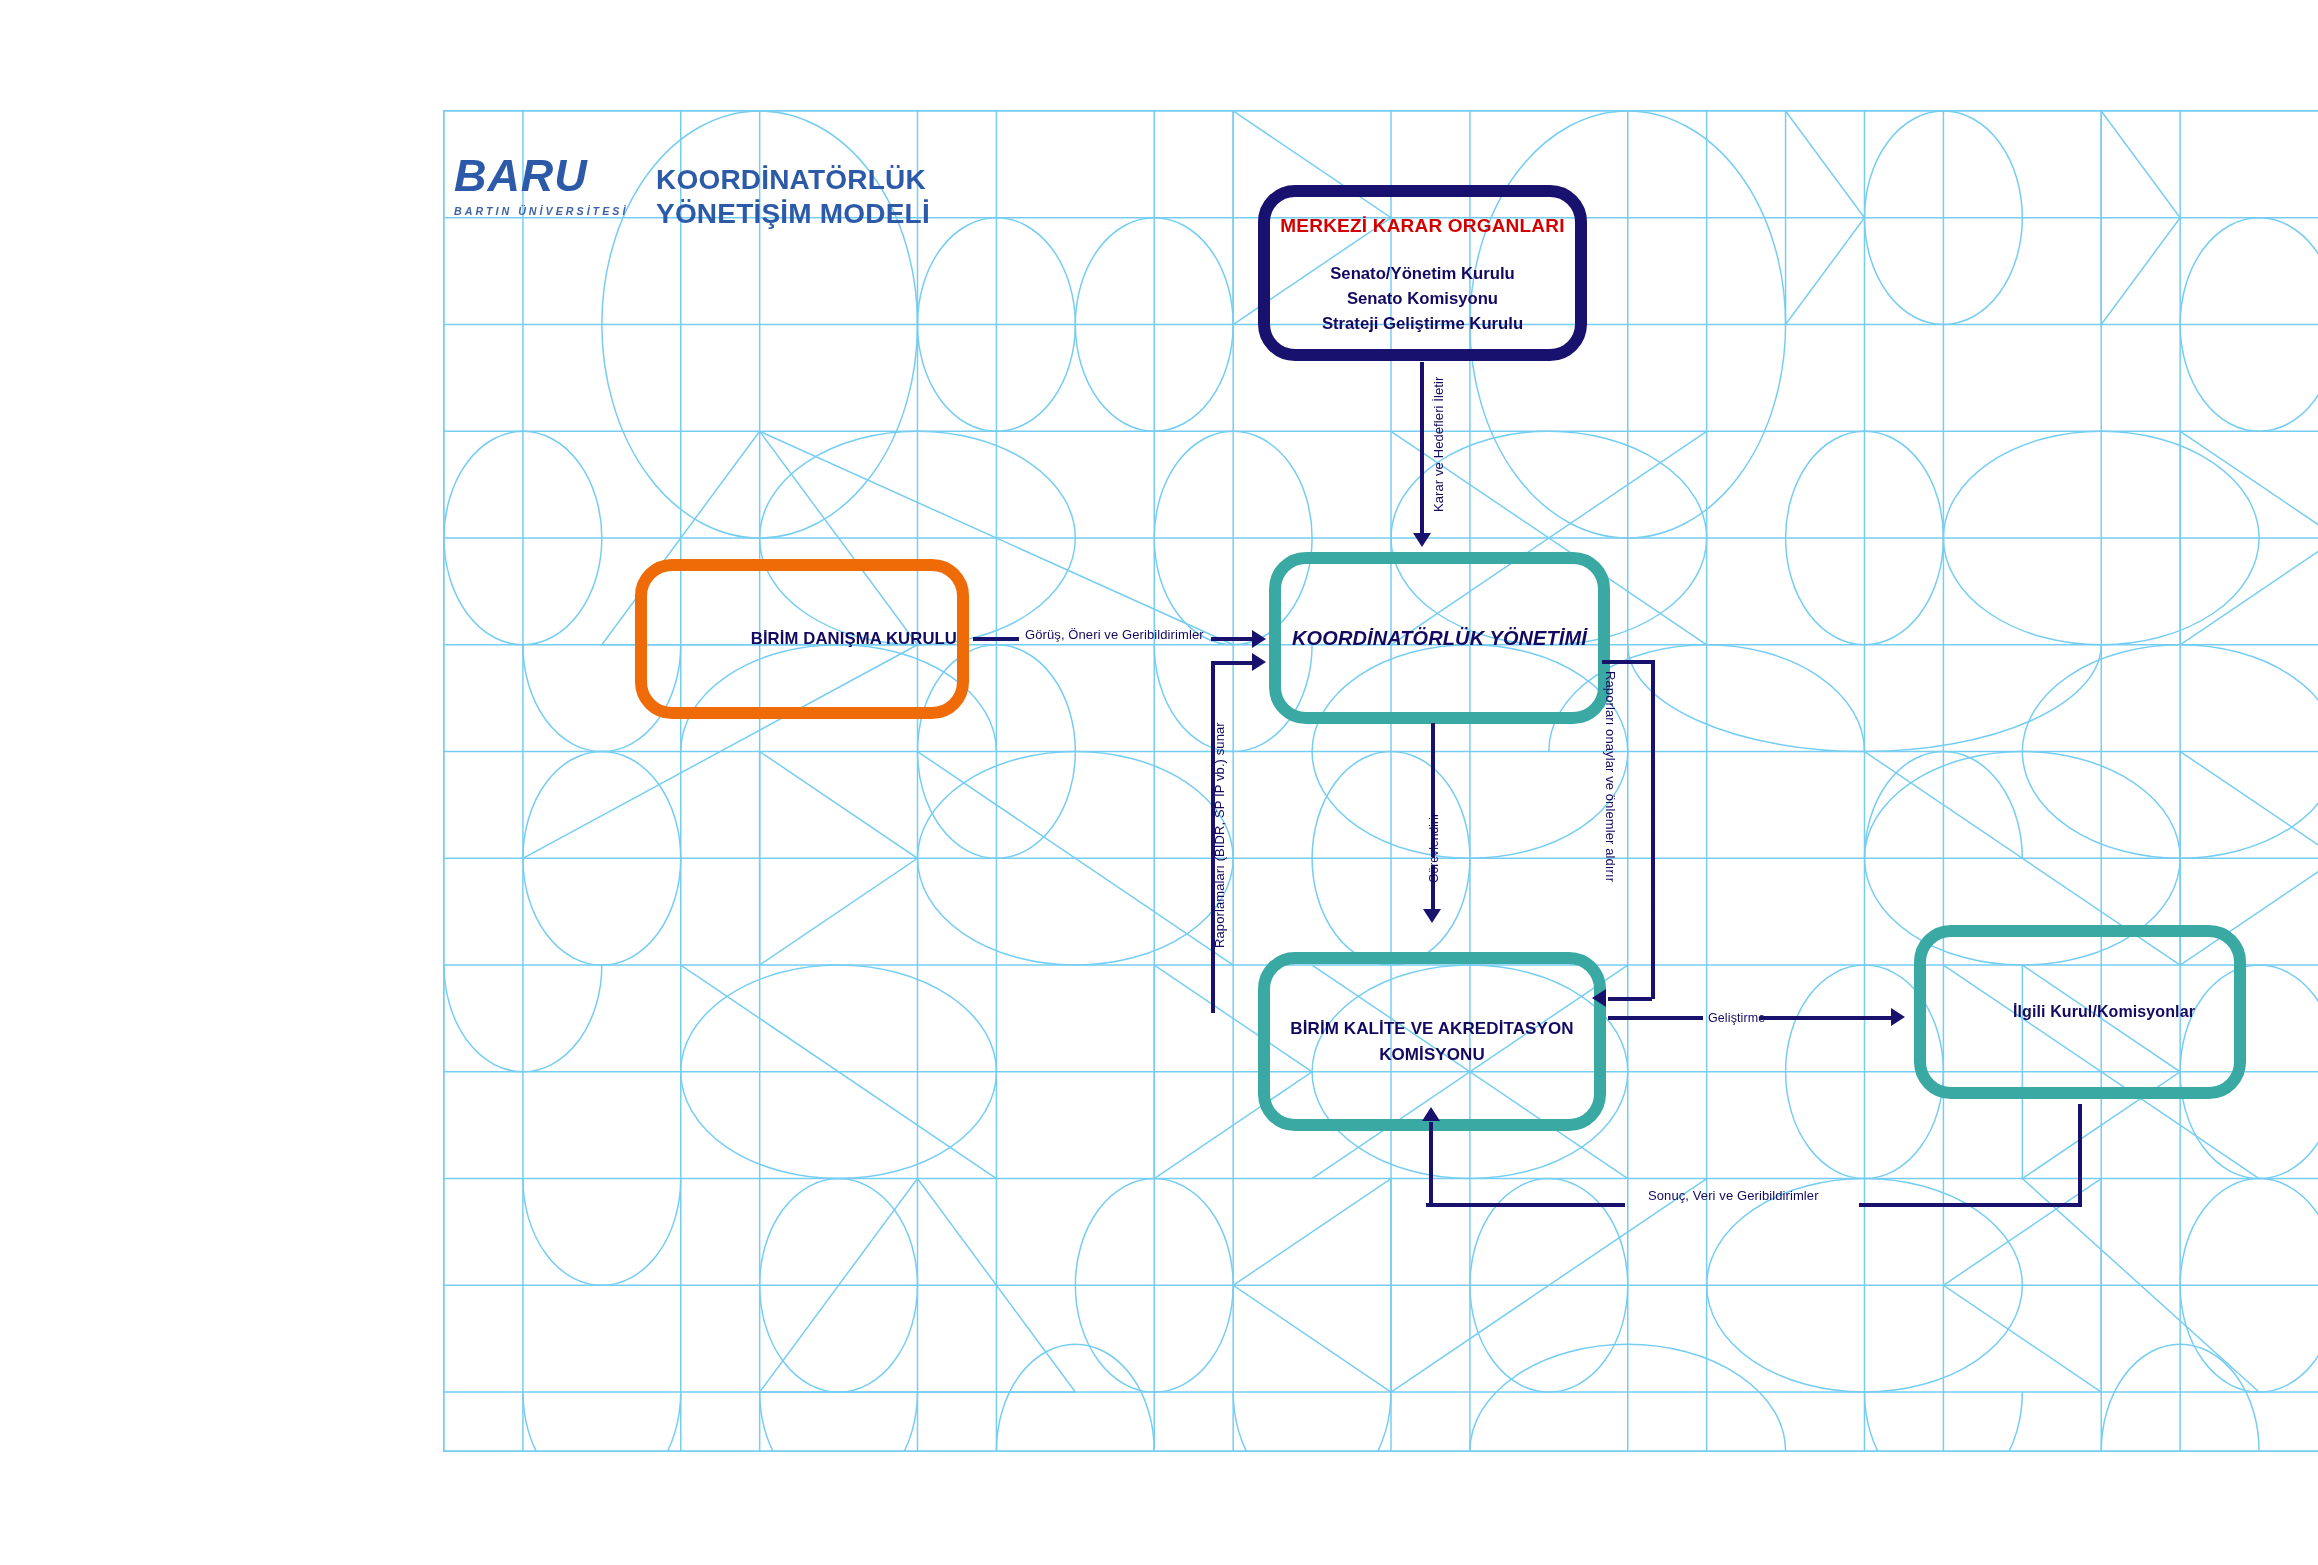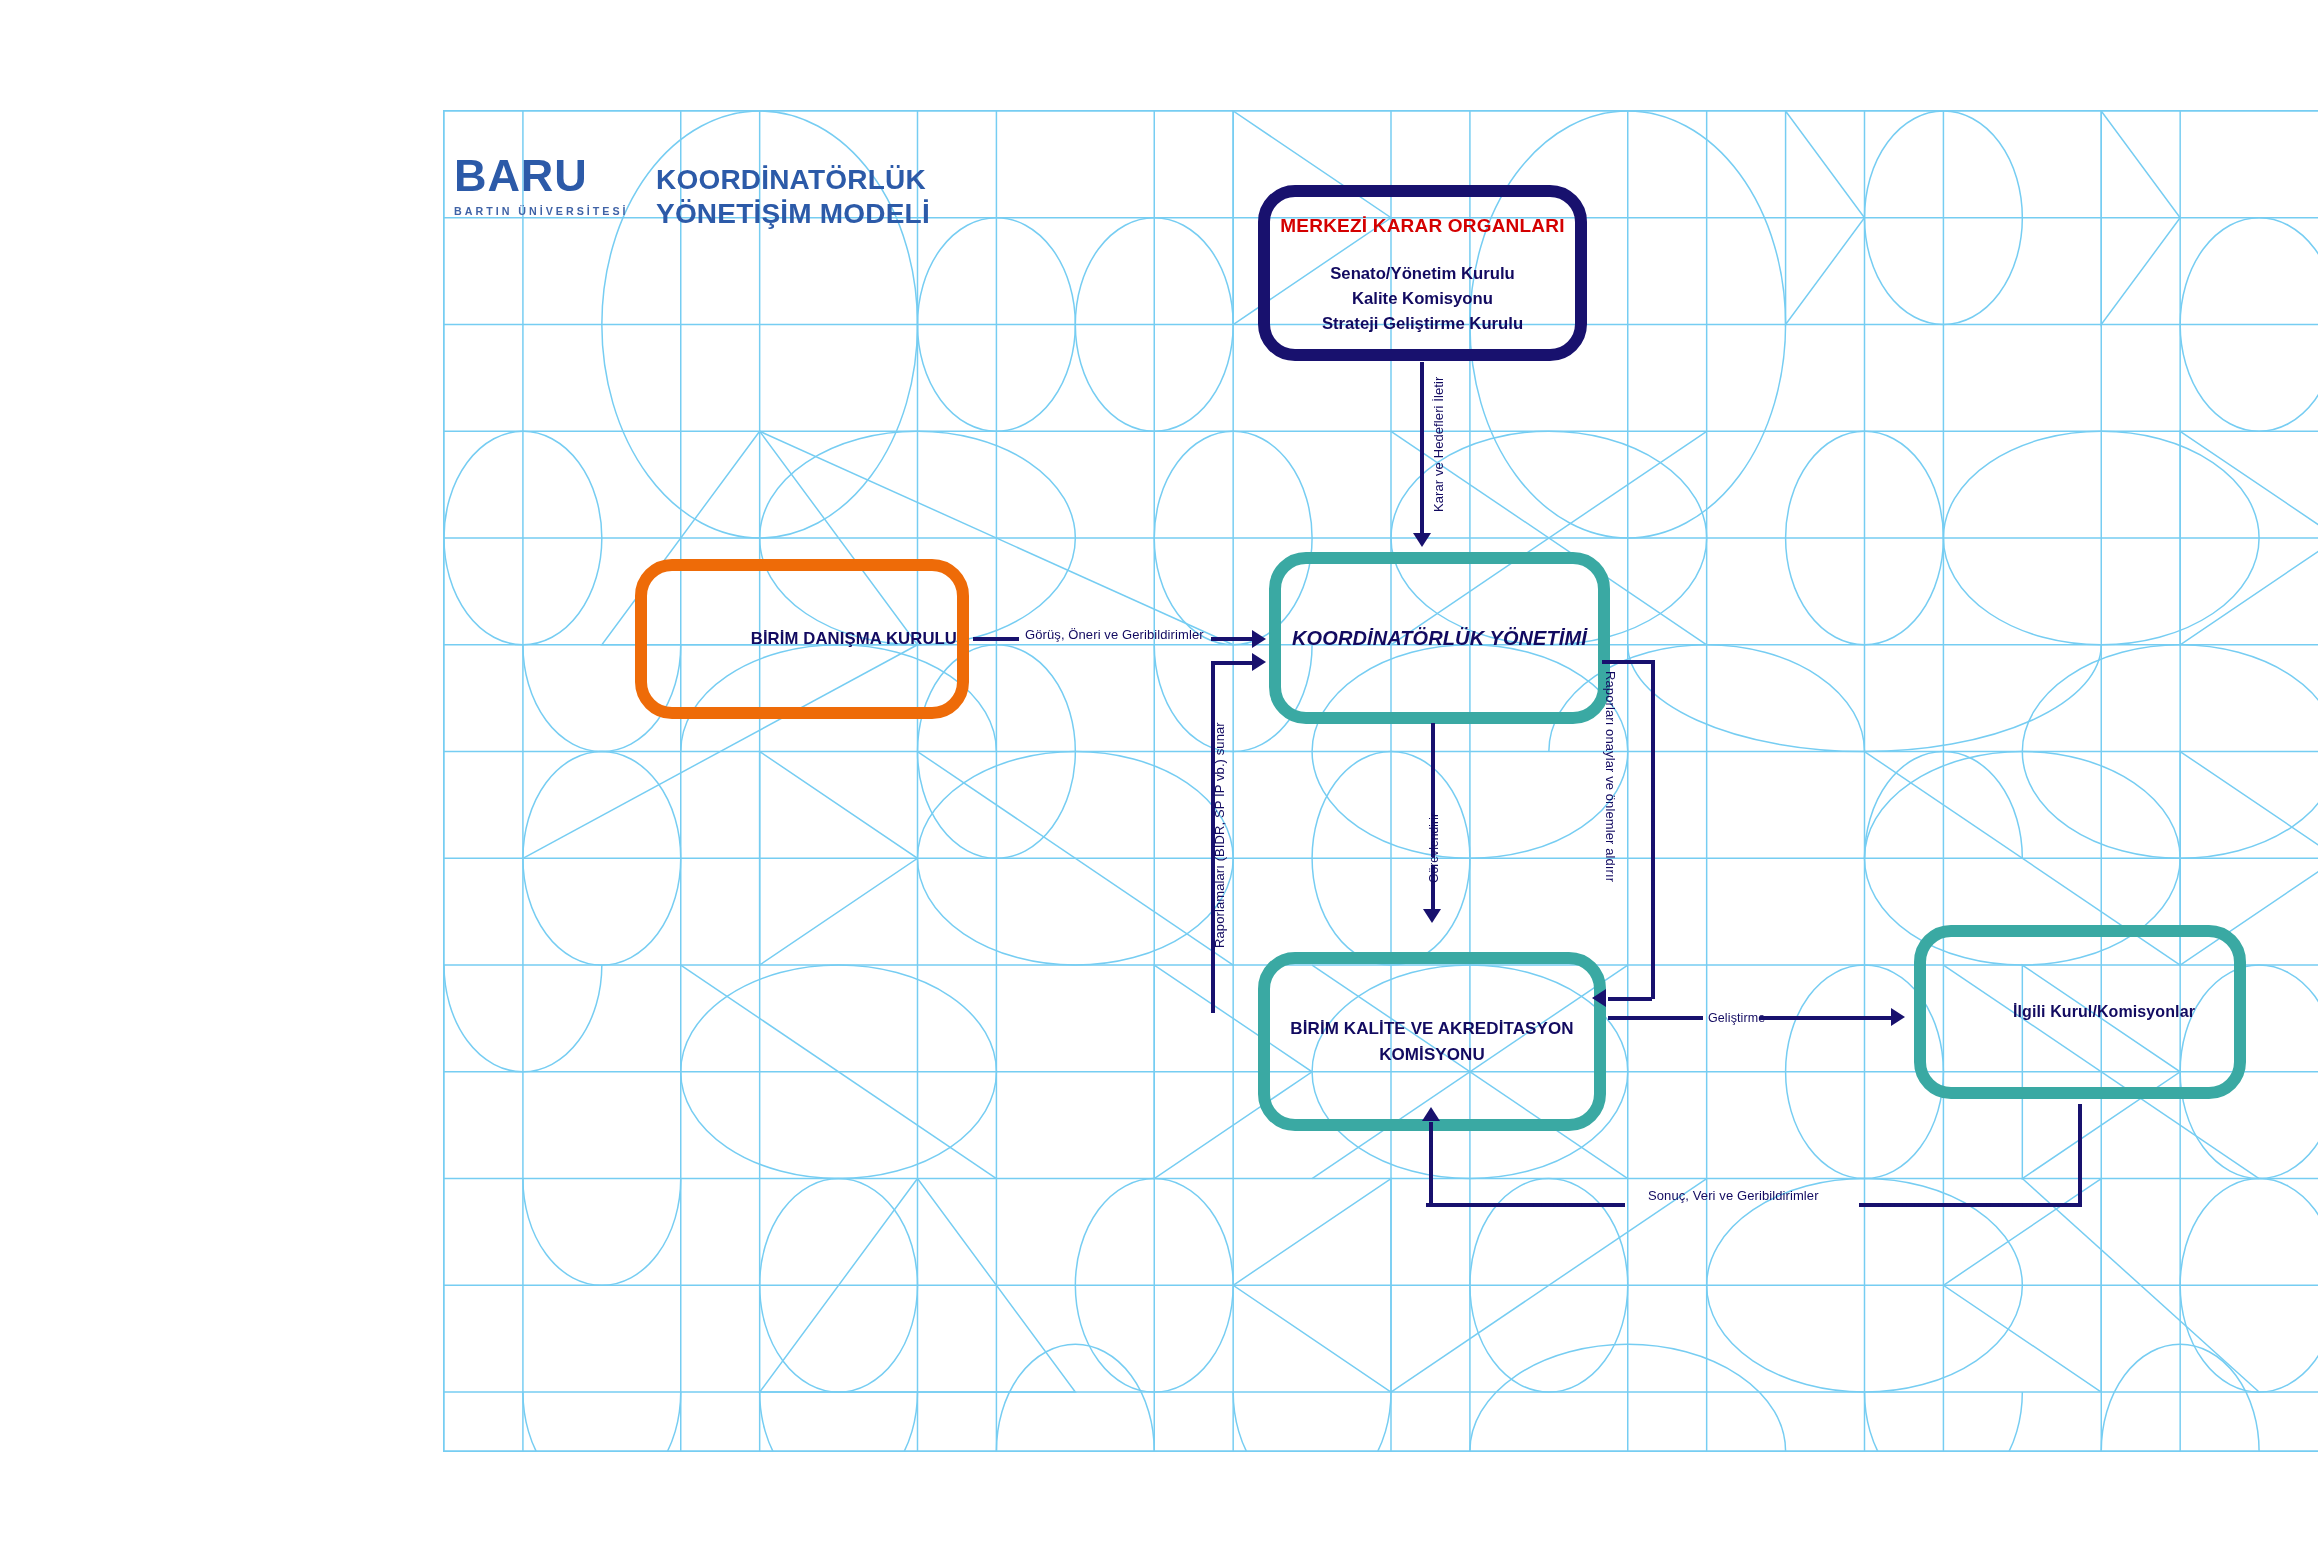--- a/index.html
+++ b/index.html
@@ -12,21 +12,21 @@
 
   
   .frame{
     position:absolute;left:443px;top:110px;width:1896px;height:1342px;
     border:1.9px solid #76cdf2;box-sizing:border-box;background:#ffffff;
     overflow:hidden;
   }
   .pattern{position:absolute;left:0;top:0;width:100%;height:100%;}
 
   
-  .logo-block{position:absolute;left:454px;top:153px;width:195px;height:79px;}
+  .logo-block{position:absolute;left:454px;top:153px;width:195px;height:79px;font-style:italic;}
   .logo-word{
     font-family:"Liberation Sans","DejaVu Sans",sans-serif;
     font-weight:bold;font-size:45px;letter-spacing:0.9px;color:#2c5aa8;
     line-height:1;
   }
   .logo-sub{
     font-size:10.7px;letter-spacing:3px;color:#3f62a6;font-weight:bold;
     margin-top:7.4px;
   }
   .deck-title{
@@ -227,21 +227,21 @@
 
   <div class="deck-title">
     <div>KOORDİNATÖRLÜK</div>
     <div>YÖNETİŞİM MODELİ</div>
   </div>
 
   <div class="node node-navy" id="box-merkezi">
     <div class="hdr">MERKEZİ KARAR ORGANLARI</div>
     <div class="lines">
       <div>Senato/Yönetim Kurulu</div>
-      <div>Kalite Komisyonu</div>
+      <div>Senato Komisyonu</div>
       <div>Strateji Geliştirme Kurulu</div>
     </div>
   </div>
 
   <div class="node node-teal" id="box-koordinatorluk">
     <div class="ttl">KOORDİNATÖRLÜK YÖNETİMİ</div>
   </div>
 
   <div class="node node-orange" id="box-danisma">
     <div class="ttl">BİRİM DANIŞMA KURULU</div>

